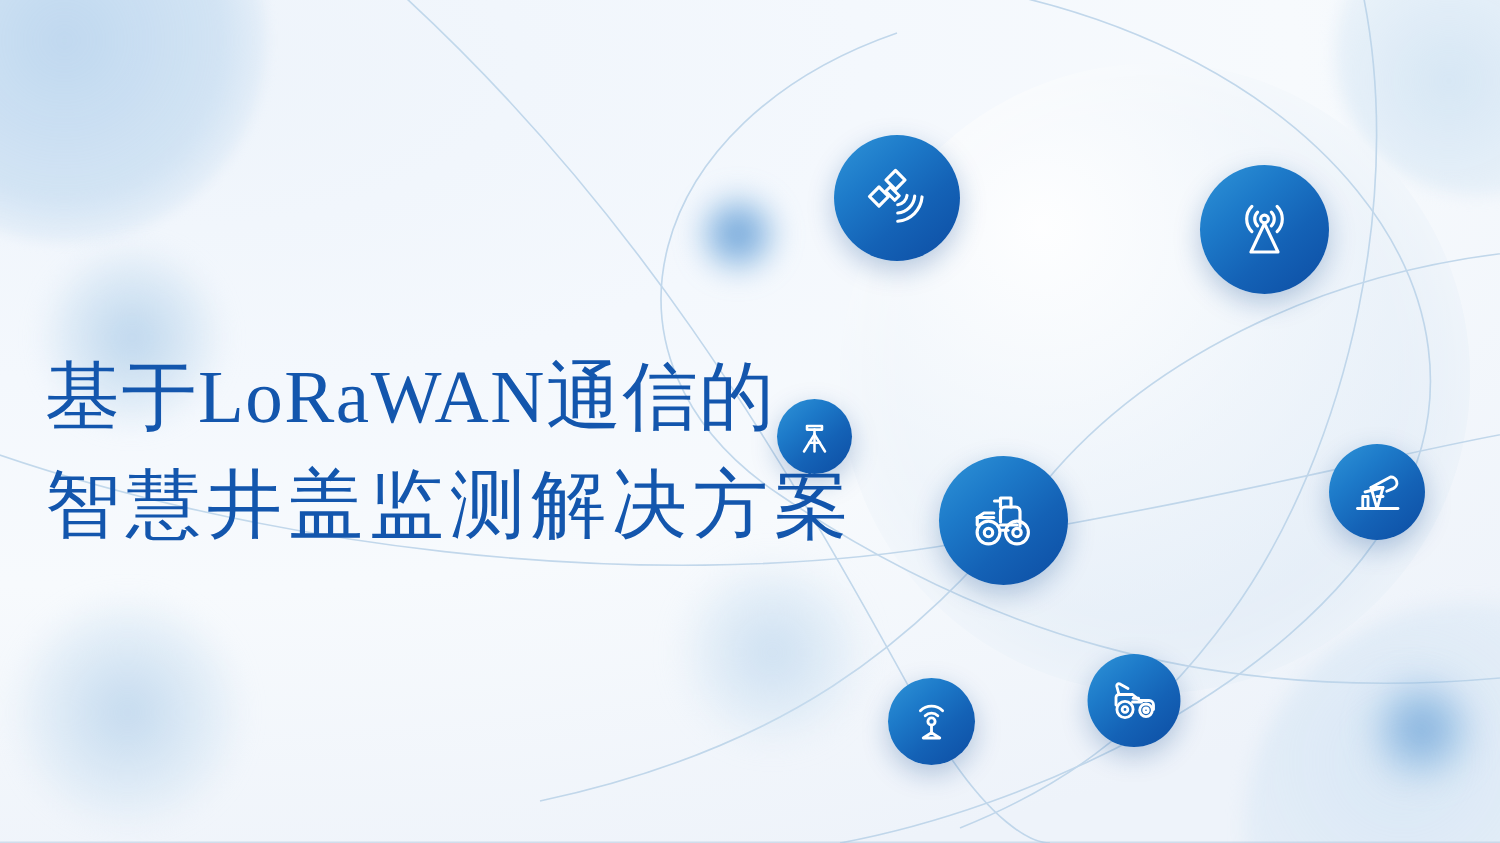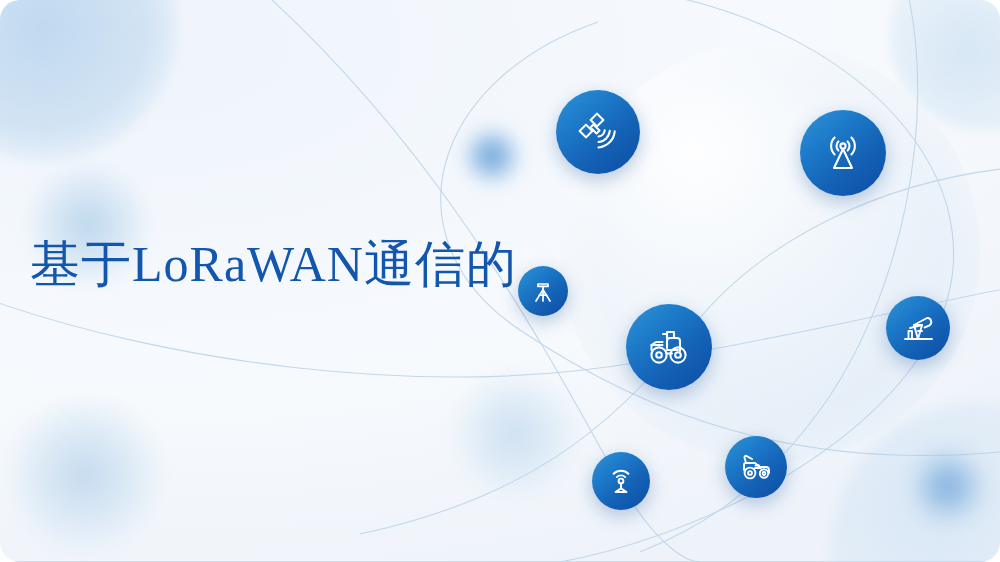--- a/index.html
+++ b/index.html
@@ -10,21 +10,20 @@
   }
   #slide {
     position: relative;
     width: 1000px;
     height: 562px;
     overflow: hidden;
     background:
       radial-gradient(120% 100% at 12% 8%, #eef4fb 0%, #f4f8fd 38%, #f7fafd 62%, #eef3fa 100%);
     font-family: "Liberation Sans", "DejaVu Sans", sans-serif;
     box-sizing: border-box;
-    border-radius: 20px;
   }
 
   
   .blob {
     position: absolute;
     border-radius: 50%;
     pointer-events: none;
   }
   .blob-tl {
     left: -92px; top: -108px;
@@ -163,20 +162,21 @@
       <path d="M 905 -20 C 940 120 900 300 820 410 C 760 492 700 528 640 552"></path>
     </g>
   </svg>
 
   <div class="blob blob-dot"></div>
   <div class="blob blob-mid"></div>
   <div class="blob blob-br"></div>
 
   <div class="title-block">
     <div class="title-line l1">基于LoRaWAN通信的</div>
+    <div class="title-line l2">智慧井盖监测解决方案</div>
   </div>
 
   <div class="node node-satellite">
     <span>
       <svg width="48" height="48" viewBox="0 0 48 48" fill="none" stroke="#ffffff" stroke-width="2.1" stroke-linecap="round" stroke-linejoin="round">
         <rect x="7.5" y="18.5" width="9" height="9" transform="rotate(-45 12 23)"></rect>
         <rect x="18.5" y="7.5" width="9" height="9" transform="rotate(-45 23 12)"></rect>
         <path d="M16.5 19.5 L19.5 16.5 L25.5 22.5 L22.5 25.5 Z"></path>
         <path d="M24.5 28.5 a7 7 0 0 0 6.2 -6.2"></path>
         <path d="M24.5 34 a12.4 12.4 0 0 0 11.3 -11.3"></path>

